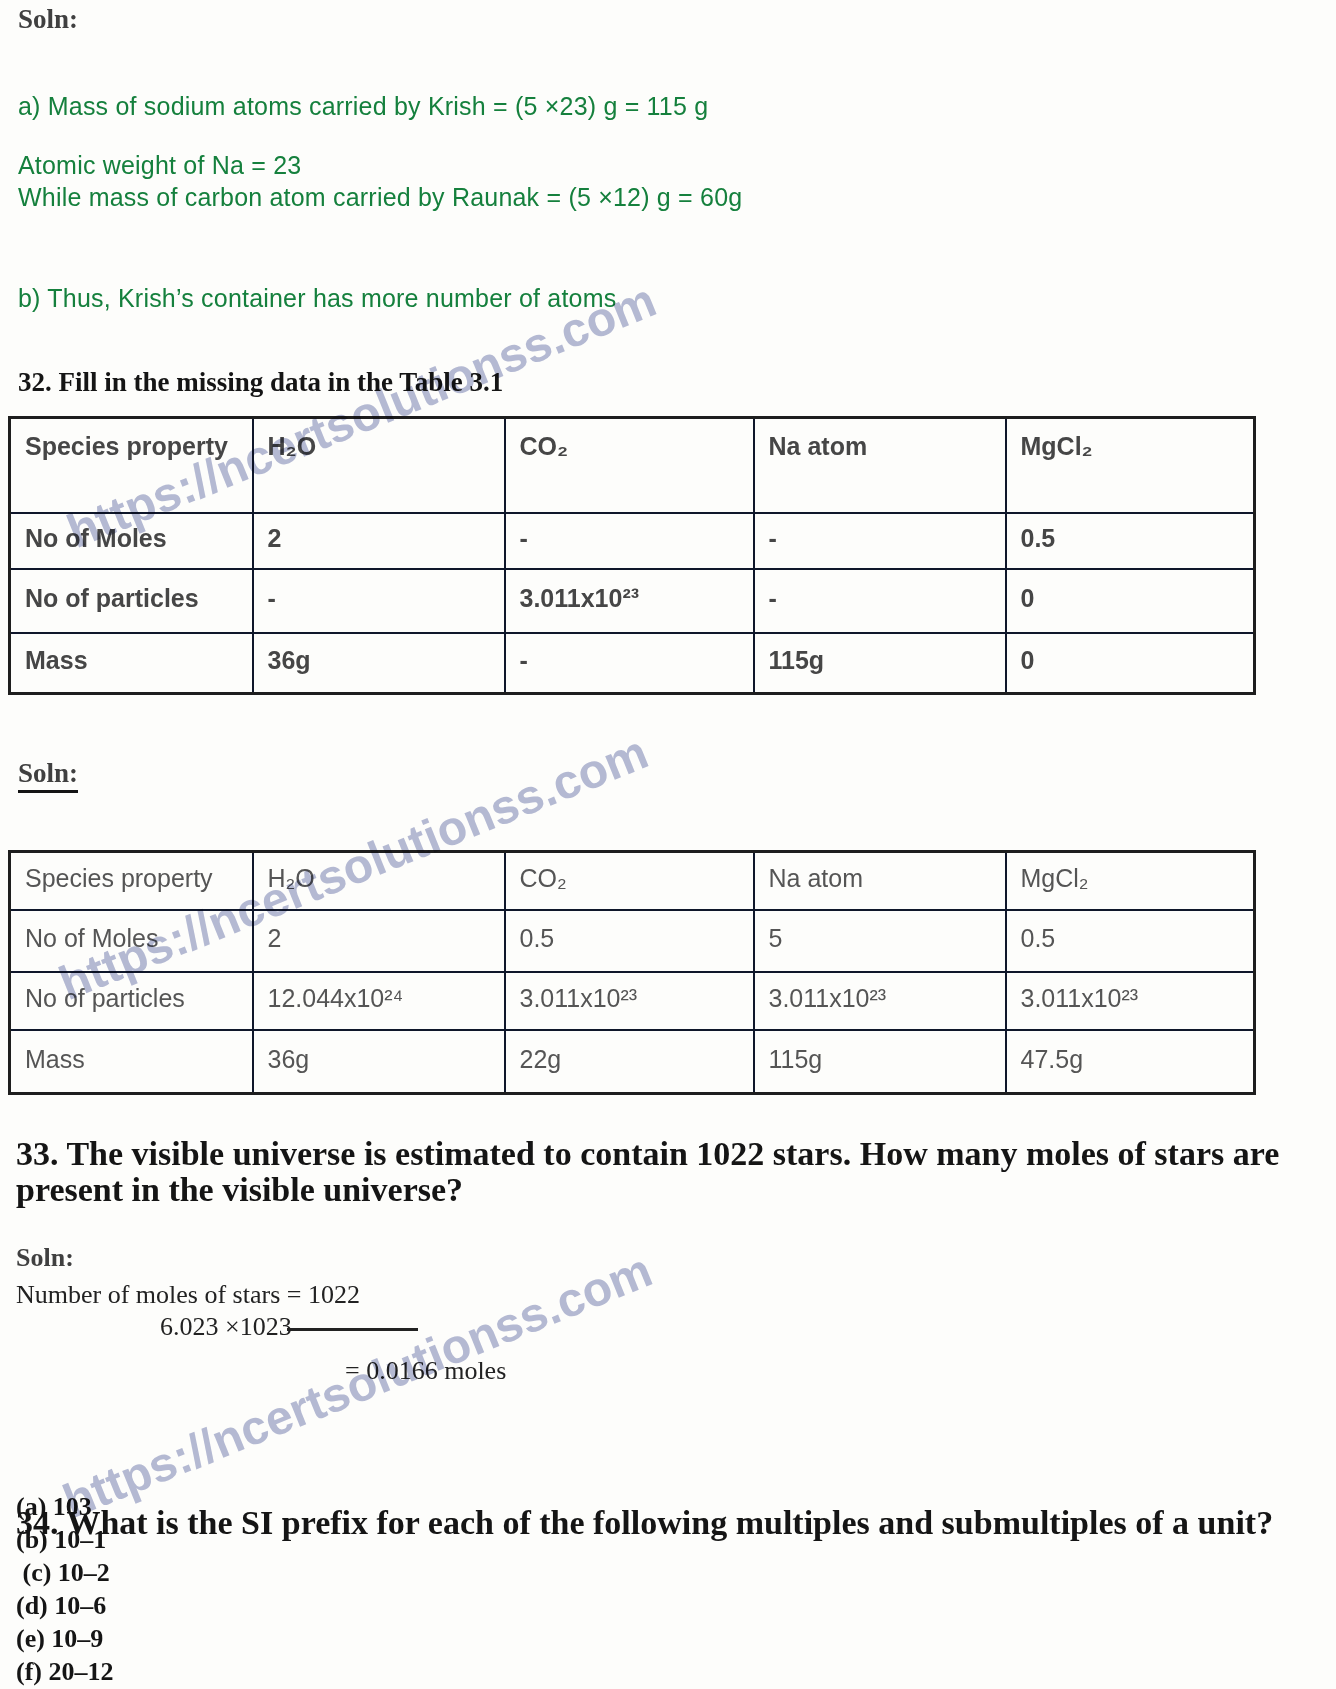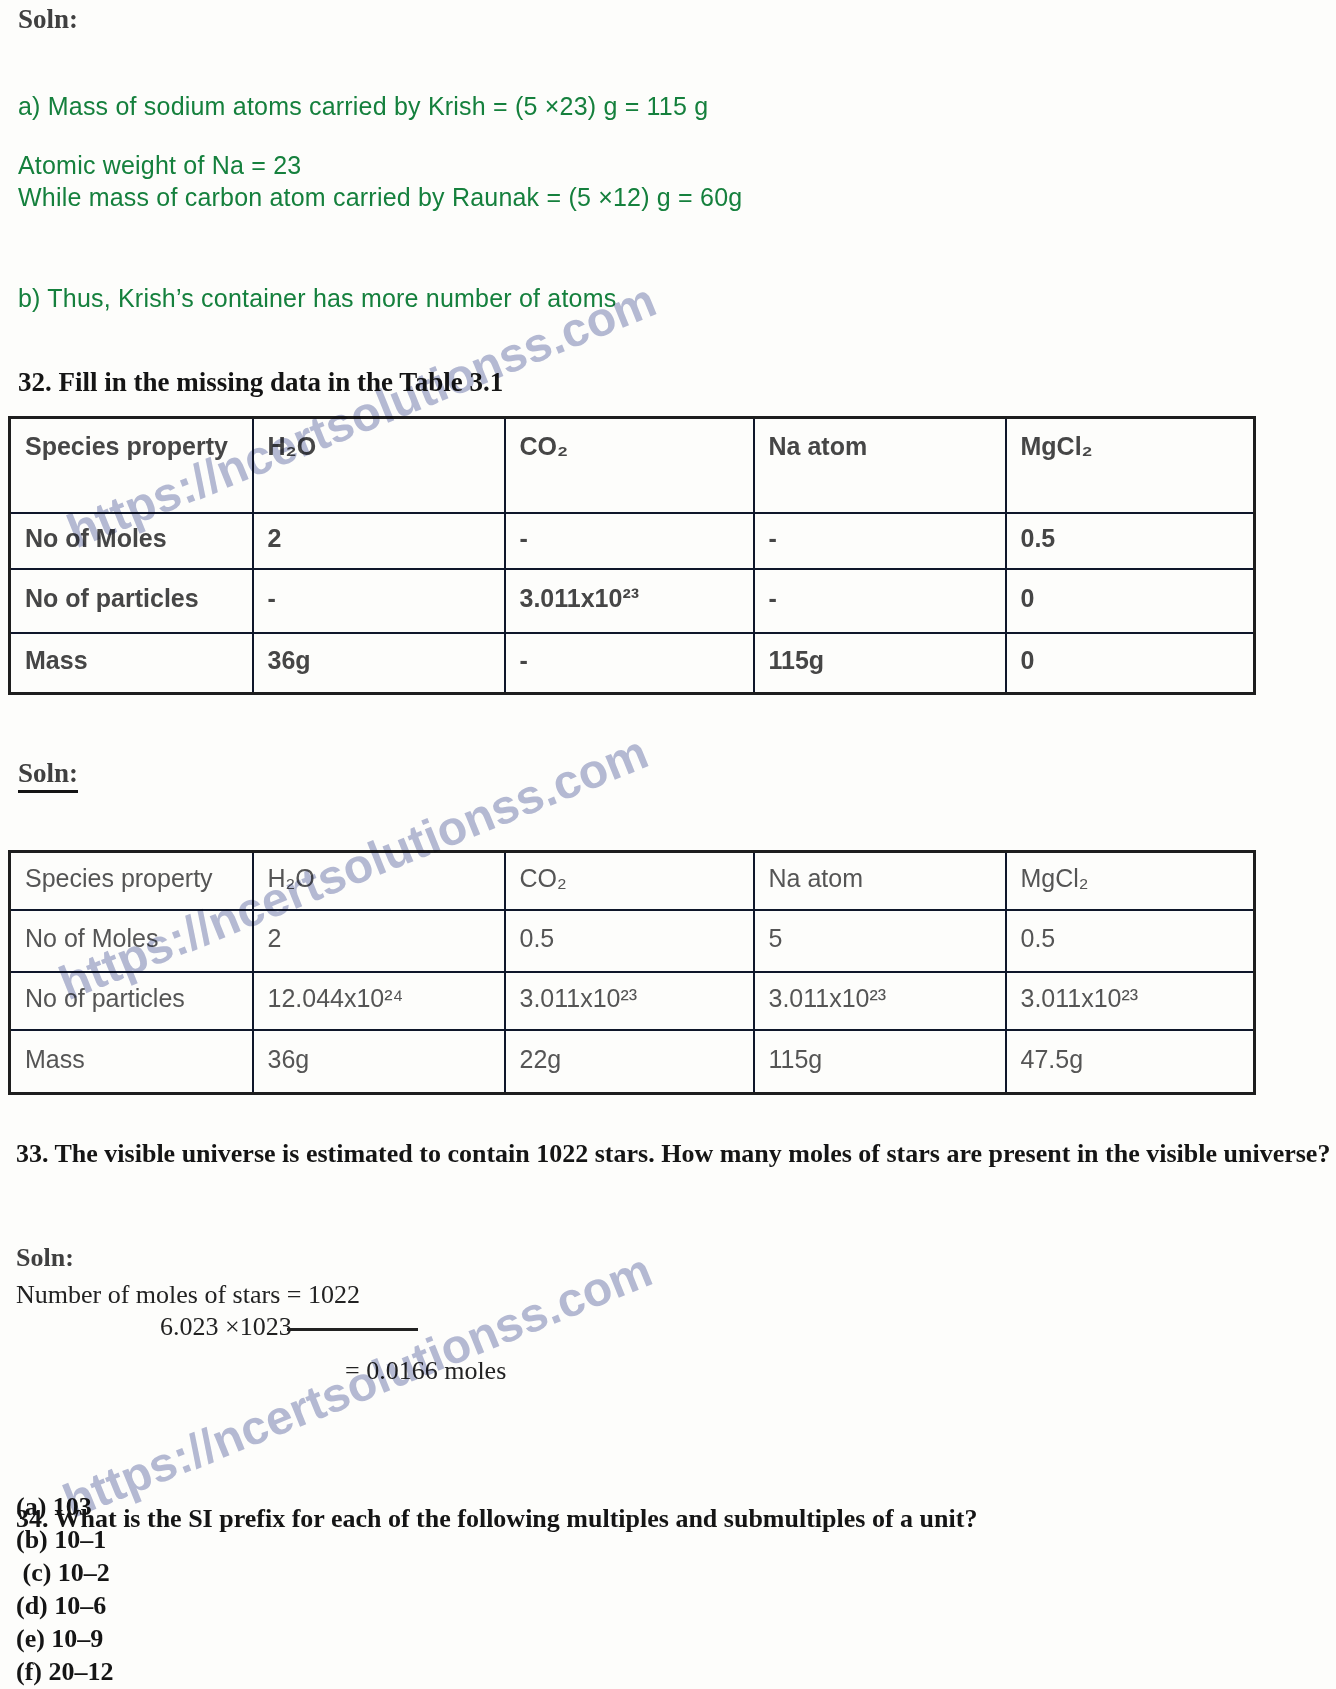--- a/index.html
+++ b/index.html
@@ -5,21 +5,21 @@
   html,body{margin:0;padding:0;}
   body{
     width:1336px;height:1689px;position:relative;overflow:hidden;
     background:#fdfdfb;
     font-family:"Liberation Sans","DejaVu Sans",sans-serif;
   }
   .serif{font-family:"Liberation Serif","DejaVu Serif",serif;}
   .abs{position:absolute;}
   .soln-head{font-weight:bold;font-size:27px;color:#404040;}
   .body-line{font-size:25px;color:#15803d;letter-spacing:.2px;}
-  .q-title{font-weight:bold;font-size:26px;color:#151515;}
+  .q-title{font-weight:bold;font-size:34px;color:#151515;}
   .underlined{border-bottom:3px solid #141414;display:inline-block;padding-bottom:1px;}
 
   table{border-collapse:collapse;table-layout:fixed;border:3px solid #1e1e1e;}
   td{border:2px solid #0f172a;padding:0 6px 4px 14px;overflow:hidden;}
   .t1 td{font-weight:bold;color:#464646;font-size:25px;}
   .t2 td{font-weight:normal;color:#555;font-size:25px;}
   .hdr-top td{vertical-align:top;padding-top:13px;}
   .vmid td{vertical-align:middle;}
   .r95{height:95px}.r56{height:56px}.r64{height:64px}.r61{height:61px}
   .r58{height:58px}.r62{height:62px}

